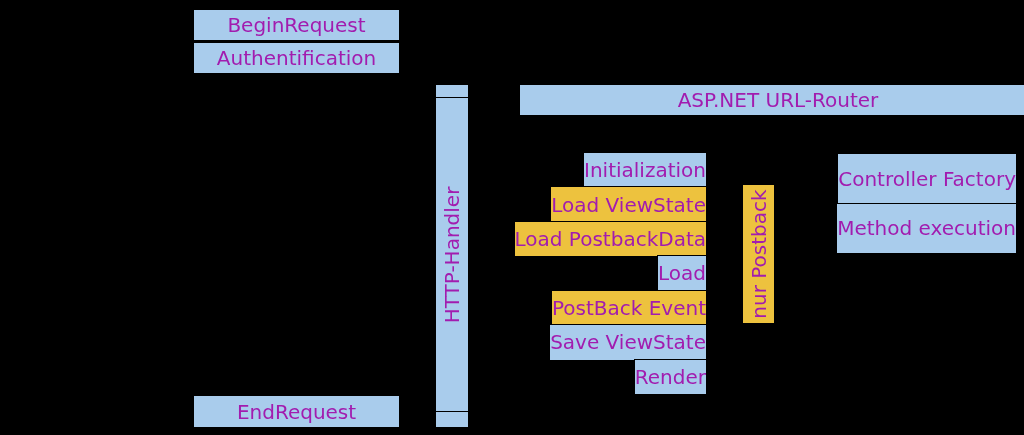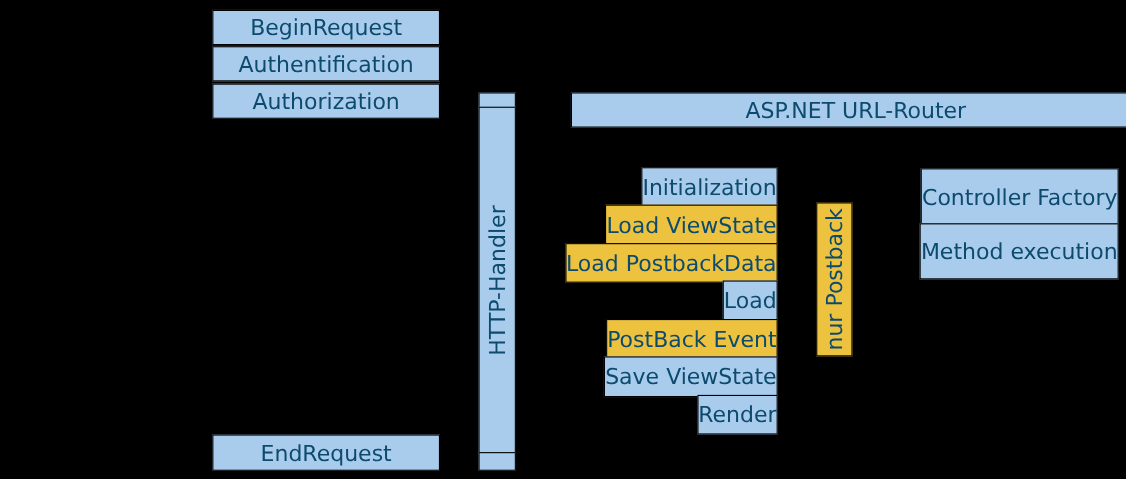--- a/index.html
+++ b/index.html
@@ -3,21 +3,21 @@
 <meta charset="utf-8">
 <style>
   html, body { margin: 0; padding: 0; background: #000; }
   .canvas {
     position: relative;
     width: 1024px;
     height: 435px;
     background: #000000;
     font-family: "DejaVu Sans", "Liberation Sans", sans-serif;
     font-size: 20px;
-    color: #0c4a6e;
+    color: #a21caf;
     overflow: hidden;
   }
   .box {
     position: absolute;
     box-sizing: border-box;
     border: 1.6px solid #000000;
     display: flex;
     align-items: center;
     justify-content: center;
     white-space: nowrap;
@@ -71,23 +71,20 @@
 <body>
 
 <div class="canvas">
 
   <div class="box blue" style="left:193px; top:9px;  width:207px; height:32px;">
     <span>BeginRequest</span>
   </div>
   <div class="box blue" style="left:193px; top:42px; width:207px; height:32px;text-align:center;">
     <span>Authentification</span>
   </div>
-  <div class="box blue" style="left:193px; top:76px; width:207px; height:32px;">
-    <span>Authorization</span>
-  </div>
 
   <div class="vbar" style="left:435px; top:84px; width:34px; height:344px;">
     <div class="seg blue" style="height:15px;"></div>
     <div class="seg grow blue">
       <span class="vlabel">HTTP-Handler</span>
     </div>
     <div class="seg blue" style="height:17px;"></div>
   </div>
 
   <div class="box blue" style="left:519px; top:84px; width:518px; height:32px;">

